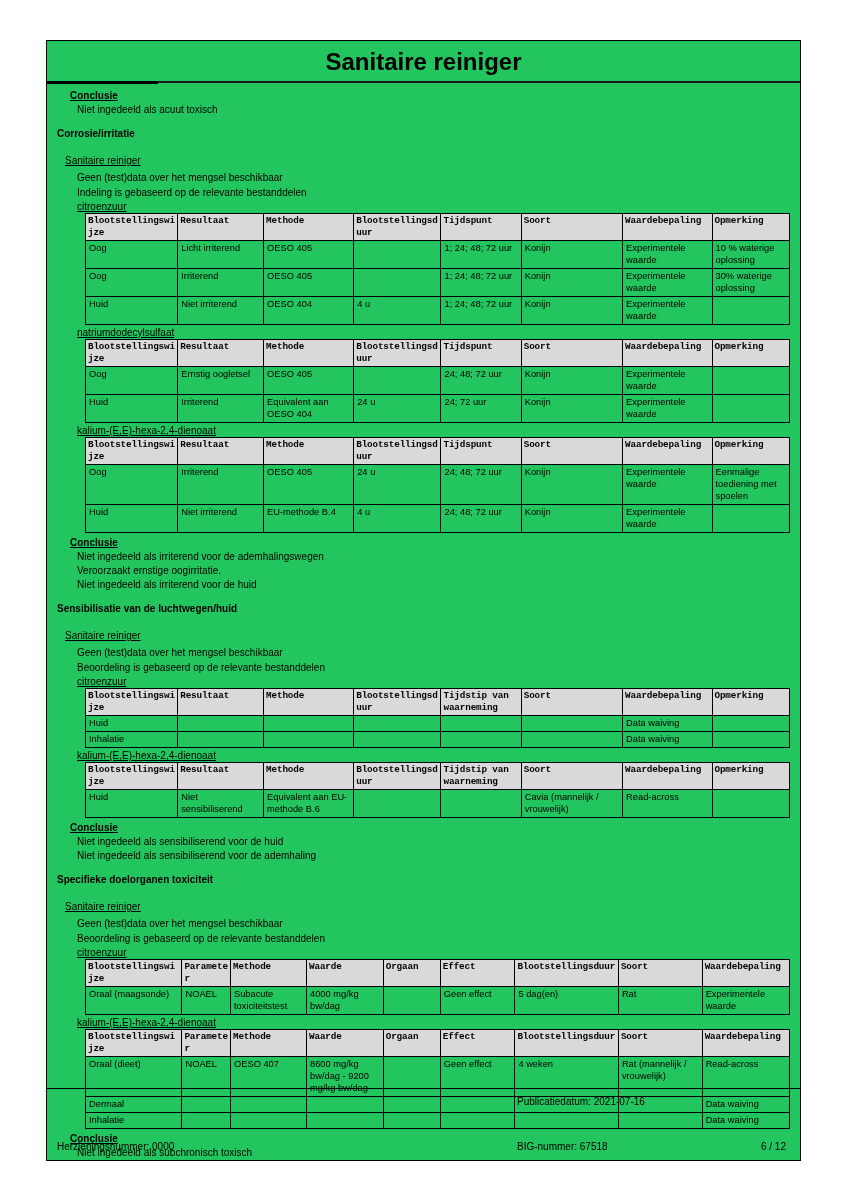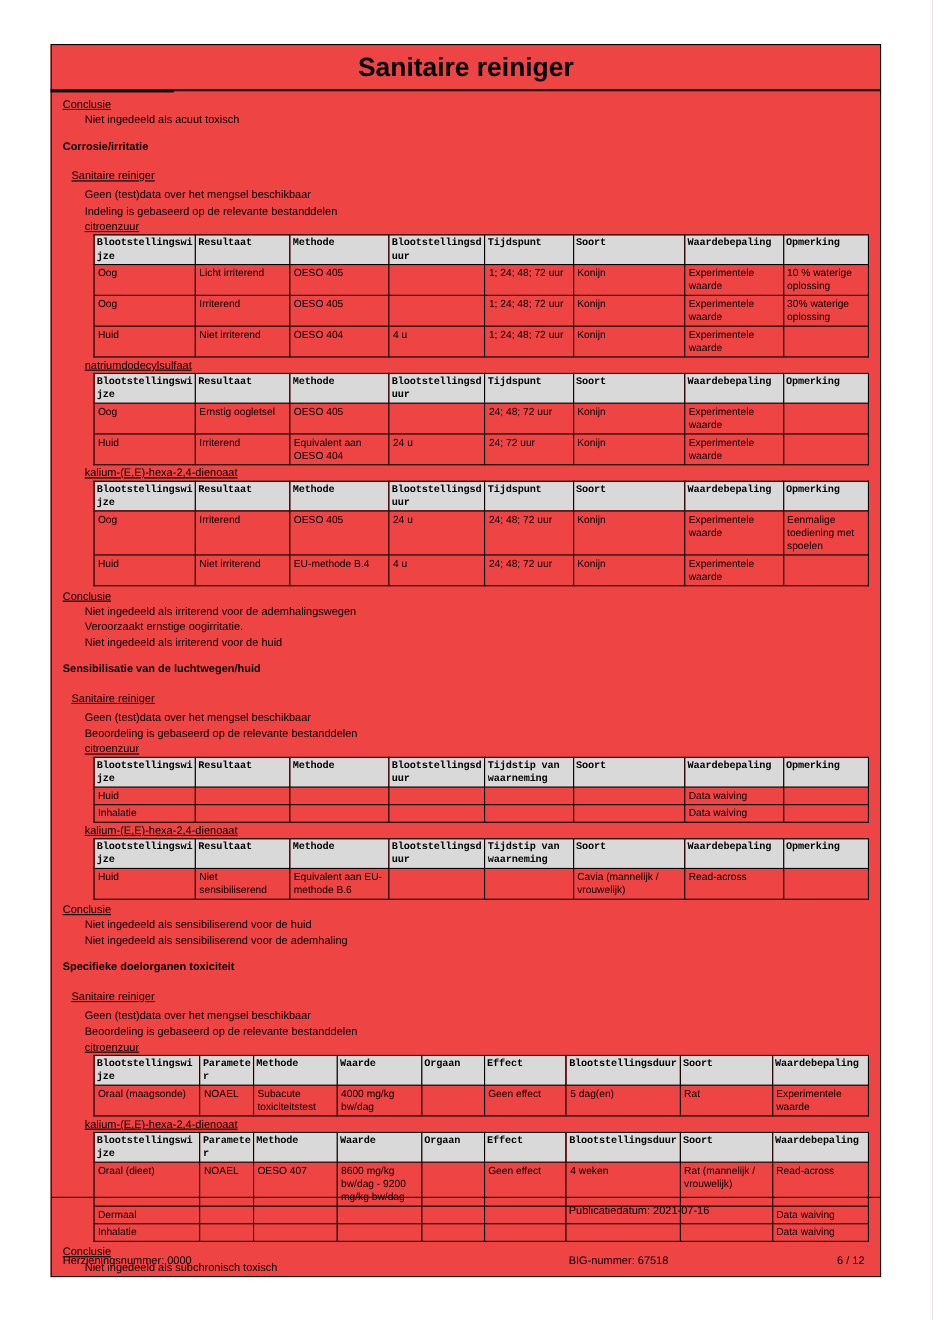--- a/index.html
+++ b/index.html
@@ -4,29 +4,29 @@
 <style>
   * { box-sizing: border-box; }
   html,body { margin:0; padding:0; }
   body {
     width:848px; height:1200px; position:relative;
     background:#ffffff; color:#000;
     font-family:"Liberation Sans","DejaVu Sans",sans-serif;
   }
   .sheet {
     position:absolute; left:46px; top:40px; width:755px; height:1121px;
-    border:1.5px solid #000; background:#ef4444;
+    border:1.5px solid #000; background:#22c55e;
   }
   .title-band { position:relative; height:42px; border-bottom:2px solid #1a1a1a; }
   .doc-title { margin:0; text-align:center; font-size:24px; line-height:42px; font-weight:bold; }
   .divider-accent { position:absolute; left:-1px; bottom:-3px; width:112px; height:3px; background:#000; }
 
   .content { padding:4px 6px 0 8px; font-size:10px; line-height:13px; }
 
-  .h-conclusie { margin:2px 0 0 2px; font-weight:400; text-decoration:underline; }
+  .h-conclusie { margin:2px 0 0 15px; font-weight:700; text-decoration:underline; }
   .c-line     { margin:1px 0 0 22px; }
   .h-section  { margin:11px 0 0 2px; font-weight:700; }
   .h-product  { margin:14px 0 0 10px; text-decoration:underline; }
   .note       { margin:2px 0 0 22px; }
   .note.first { margin-top:4px; }
   .h-component{ margin:1px 0 0 22px; text-decoration:underline; }
   .h-conclusie.after-table { margin-top:3px; }
 
   table.tox {
     table-layout:fixed; border-collapse:collapse;

